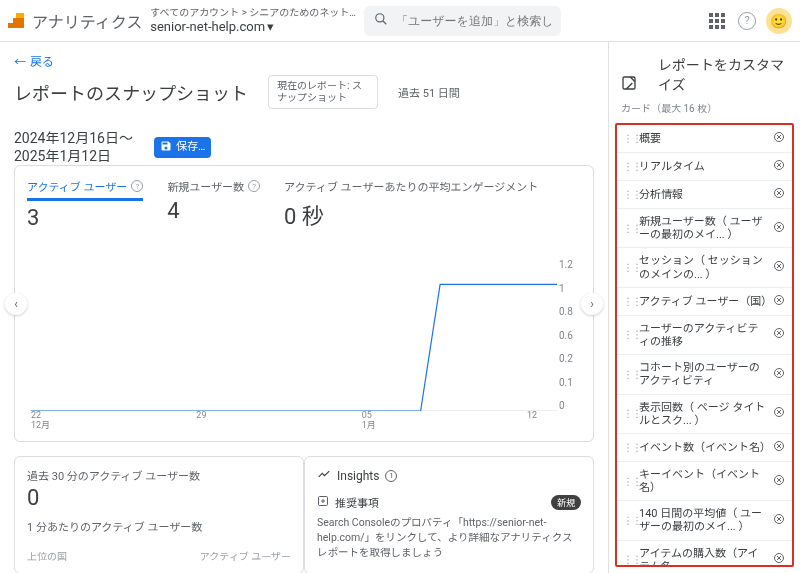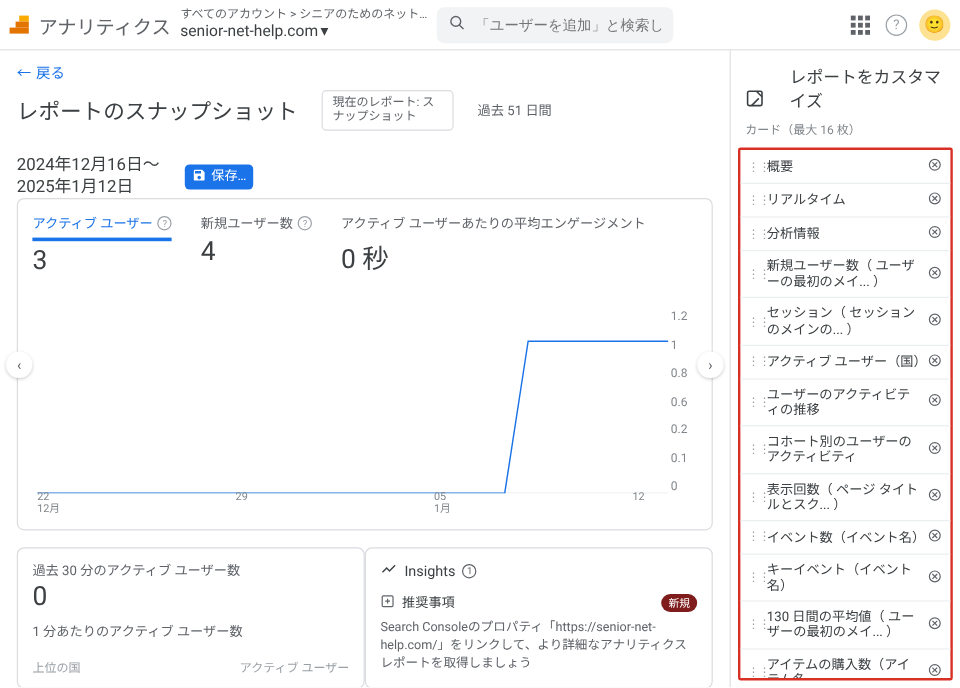--- a/index.html
+++ b/index.html
@@ -39,21 +39,21 @@
   .chart { height: 170px; margin-top: 29px; position: relative; }
   .axis-y { position: absolute; right: 0; top: 0; bottom: 18px; width: 22px; display: flex; flex-direction: column; justify-content: space-between; font-size: 10px; color: #80868b; text-align:left; }
   .plot { position: absolute; left: 4px; right: 24px; top: 0; bottom: 18px; }
   .axis-x { position: absolute; left: 4px; right: 24px; bottom: 0; height: 18px; display: flex; justify-content: space-between; font-size: 9px; color: #80868b; }
   .xlbl { width: 30px; text-align: left; line-height:1.1; }
   .row2 { display: flex; }
   .minicard { border: 1px solid #dadce0; border-radius: 6px; padding: 10px 12px; flex: 1; font-size: 11px; color: #5f6368; }
   .mcval { font-size: 22px; color: #3c4043; margin: 2px 0 8px; }
   .ins-h { display:flex; align-items:center; gap:6px; font-size:12px; color:#3c4043; margin-bottom:10px; }
   .sug { display:flex; align-items:center; gap:6px; font-size:11px; color:#3c4043; margin-bottom:6px; }
-  .badge { background:#7f1d1d; color:#fff; font-size:9px; padding:1px 6px; border-radius:8px; margin-left:auto; }
+  .badge { background:#404040; color:#fff; font-size:9px; padding:1px 6px; border-radius:8px; margin-left:auto; }
   .desc { font-size:10.5px; color:#5f6368; line-height:1.4; }
   .rhdr { display:flex; align-items:flex-end; gap:21px; padding: 12px 12px 4px; font-size:14px; }
   .rnote { font-size:10px; color:#80868b; padding: 2px 12px 6px; }
   .cards { margin: 2px 6px 6px; border: 2px solid #d93025; border-radius: 2px; overflow-y: auto; flex:1; }
   .crow { display:flex; align-items:center; padding: 6px 6px; border-bottom: 1px solid #eceff1; gap:4px; font-size:11px; color:#3c4043; }
   .crow:last-child { border-bottom: none; }
   .drag { color:#9aa0a6; width:12px; text-align:center; font-size:10px; letter-spacing:-1px; cursor:grab; }
   .crow .txt { flex:1; line-height:1.2; }
   .rmv { color:#5f6368; cursor:pointer; width:14px; text-align:center; }
   .qicon { width:12px;height:12px;border:1px solid #9aa0a6;border-radius:50%;display:inline-flex;align-items:center;justify-content:center;font-size:8px;color:#9aa0a6; }
@@ -313,21 +313,21 @@
           <span class="drag">⋮⋮</span>
           <span class="txt">キーイベント（イベント名）</span>
           <span class="rmv"><svg width="12" height="12" viewBox="0 0 24 24" fill="none" stroke="#5f6368" stroke-width="2">
               <circle cx="12" cy="12" r="9"></circle>
               <line x1="8" y1="8" x2="16" y2="16"></line>
               <line x1="16" y1="8" x2="8" y2="16"></line>
             </svg></span>
         </div>
         <div class="crow">
           <span class="drag">⋮⋮</span>
-          <span class="txt">130 日間の平均値（
+          <span class="txt">140 日間の平均値（
 ユーザーの最初のメイ... ）</span>
           <span class="rmv"><svg width="12" height="12" viewBox="0 0 24 24" fill="none" stroke="#5f6368" stroke-width="2">
               <circle cx="12" cy="12" r="9"></circle>
               <line x1="8" y1="8" x2="16" y2="16"></line>
               <line x1="16" y1="8" x2="8" y2="16"></line>
             </svg></span>
         </div>
         <div class="crow">
           <span class="drag">⋮⋮</span>
           <span class="txt">アイテムの購入数（アイテム名</span>

